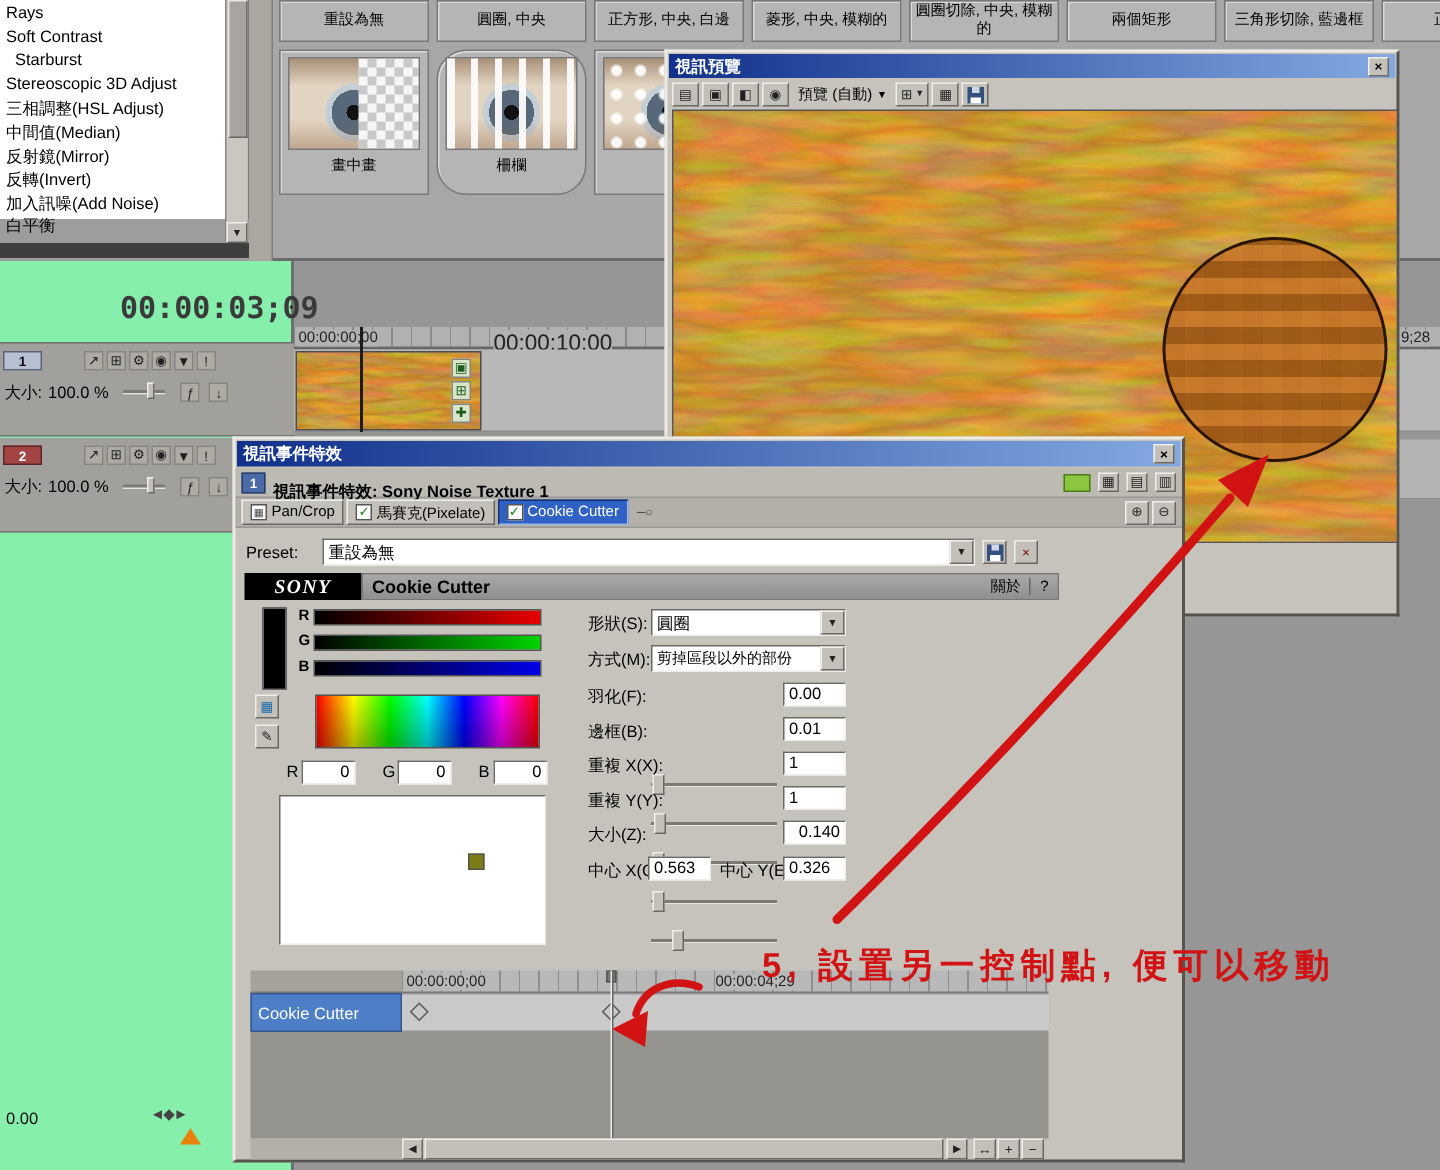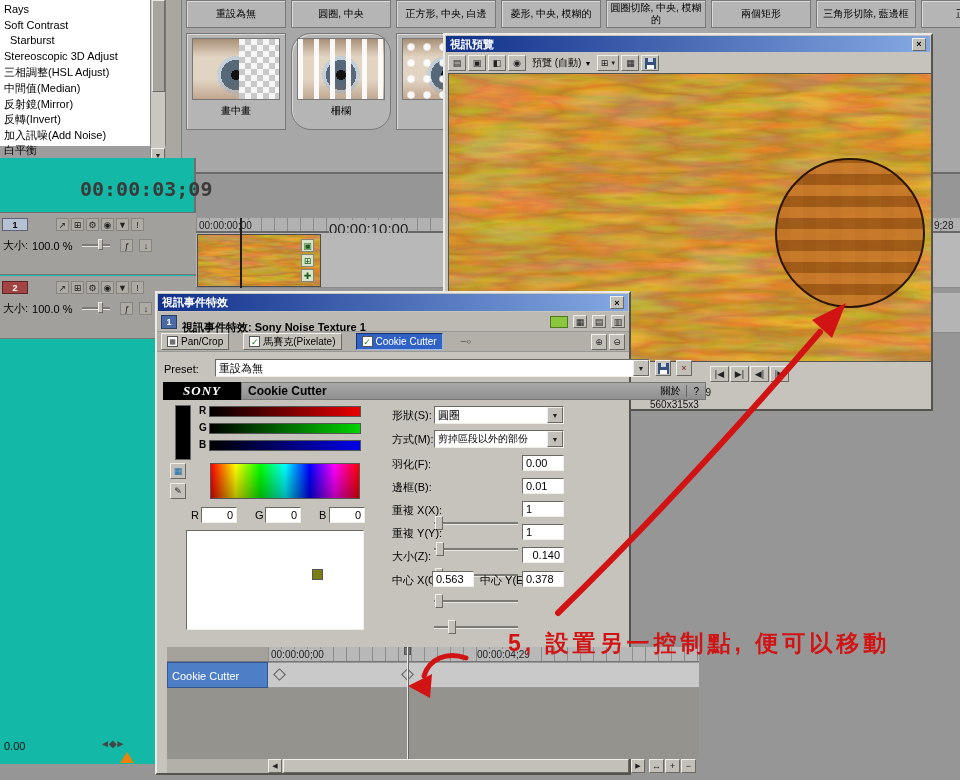--- a/index.html
+++ b/index.html
@@ -20,21 +20,21 @@
   .ov-stripe{position:absolute;inset:0;background:repeating-linear-gradient(90deg, rgba(252,252,252,.95) 0 5px, rgba(0,0,0,0) 5px 16px);}
   .ov-dots{position:absolute;inset:0;background:radial-gradient(circle at 8px 8px, rgba(255,255,255,.92) 3px, transparent 4.5px);background-size:16px 16px;}
   .woodfall{background:repeating-linear-gradient(175deg,#b06012 0 6px,#8a4708 6px 11px,#c47a20 11px 14px);}
   .val{background:#fff;border:1px solid;border-color:#6b6962 #efeee9 #efeee9 #6b6962;font-size:11px;padding:1px 3px;overflow:hidden;white-space:nowrap;}
   .select{background:#fff;border:1px solid;border-color:#6b6962 #efeee9 #efeee9 #6b6962;display:flex;align-items:center;font-size:11px;}
   .select .txt{flex:1;padding:0 3px;overflow:hidden;white-space:nowrap;}
   .dd{width:16px;align-self:stretch;background:#c3c0ba;border:1px solid;border-color:#efeee9 #6b6962 #6b6962 #efeee9;display:flex;align-items:center;justify-content:center;font-size:7px;color:#222;}
   .groove{height:3px;background:#7c7a74;border-bottom:1px solid #e8e6e0;position:relative;}
   .thumbv{position:absolute;top:-6px;width:8px;height:14px;background:#c3c0ba;border:1px solid;border-color:#efeee9 #6b6962 #6b6962 #efeee9;}
   .chk{width:11px;height:11px;background:#fff;border:1px solid #555;display:flex;align-items:center;justify-content:center;color:#1c7c1c;font-size:9px;font-weight:bold;margin-right:3px;}
-  .chain{height:17px;display:flex;align-items:center;padding:0 5px;font-size:10px;background:#c3c0ba;border:1px solid;border-color:#efeee9 #6b6962 #6b6962 #efeee9;margin-right:14px;white-space:nowrap;}
+  .chain{height:17px;display:flex;align-items:center;padding:0 5px;font-size:10px;background:#c3c0ba;border:1px solid;border-color:#efeee9 #6b6962 #6b6962 #efeee9;margin-right:2px;white-space:nowrap;}
   .chain.sel{background:#2f62c4;color:#fff;border-color:#17316e #9db9e8 #9db9e8 #17316e;}
   .floppy{position:relative;width:11px;height:11px;background:#33507f;}
   .floppy:before{content:"";position:absolute;top:0;left:3px;width:5px;height:4px;background:#cfd6e4;}
   .floppy:after{content:"";position:absolute;bottom:0;left:2px;width:7px;height:4px;background:#fff;}
   .ruler-ticks{background-image:repeating-linear-gradient(90deg, rgba(90,90,90,.45) 0 1px, transparent 1px 13px);}
 </style>
 </head>
 <body>
 
 <div class="w" style="left:0;top:174px;width:960px;height:606px;background:#969696;"></div>
@@ -133,21 +133,21 @@
     </div>
   <div class="w ticon" style="left:103px;top:19px;color:#1d5c1d;background:#d7e6c8;">
       <span>⊞</span>
     </div>
   <div class="w ticon" style="left:103px;top:34px;color:#1d5c1d;background:#d7e6c8;">
       <span>✚</span>
     </div>
 </div>
 <div class="w" style="left:240px;top:218px;width:2px;height:70px;background:#1c1c1c;z-index:5;"></div>
 
-<div class="w" style="left:0;top:158px;width:196px;height:606px;background:#14b8a6;border-right:2px solid #6f6f6f;">
+<div class="w" style="left:0;top:174px;width:196px;height:606px;background:#86efac;border-right:2px solid #6f6f6f;">
   <div class="w" style="left:80px;top:19px;font-family:'DejaVu Sans Mono',monospace;font-weight:bold;font-size:20px;color:#3a3a3a;">00:00:03;09</div>
 
   <div class="w" style="left:0;top:54px;width:196px;height:63px;background:#a2a09c;border-top:1px solid #6f6f6f;border-bottom:1px solid #777;">
     <div style="display:flex;align-items:center;padding:5px 2px 0 2px;">
       <div style="width:26px;height:13px;background:#b7c1d4;border:1px solid #5a6478;font-size:9px;font-weight:bold;text-align:center;line-height:12px;margin-right:28px;">1</div>
       <span class="ticon">
           <span>↗</span>
         </span>
       <span class="ticon">
           <span>⊞</span>
@@ -287,21 +287,21 @@
         <span>◀|</span>
       </span>
     <span class="btn" style="width:19px;height:16px;">
         <span>|▶</span>
       </span>
   </div>
   <div class="w" style="left:255px;top:352px;font-size:10px;color:#111;">99</div>
   <div class="w" style="left:205px;top:364px;font-size:10px;color:#111;">560x315x3</div>
 </div>
 
-<div class="w" style="left:155px;top:291px;width:476px;height:484px;background:#c6c3bd;border:2px solid;border-color:#eceae4 #55534e #55534e #eceae4;z-index:30;">
+<div class="w" style="left:155px;top:291px;width:635px;height:484px;background:#c6c3bd;border:2px solid;border-color:#eceae4 #55534e #55534e #eceae4;z-index:30;">
   <div class="tb" style="height:17px;margin:1px;">
     <span>視訊事件特效</span>
     <span style="flex:1"></span>
     <span class="btn" style="width:14px;height:13px;color:#000;">
         <span>×</span>
       </span>
   </div>
 
   <div style="height:20px;display:flex;align-items:center;gap:5px;padding:0 4px;background:#bdbab4;border-bottom:1px solid #999;">
     <span style="width:16px;height:14px;background:#4a6aa8;color:#fff;font-size:9px;font-weight:bold;display:flex;align-items:center;justify-content:center;border:1px solid #2b3f66;">1</span>
@@ -444,21 +444,21 @@
 
   <span class="w" style="left:235px;top:256px;">大小(Z):</span>
   <div class="w groove" style="left:277px;top:262px;width:84px;">
       <span class="thumbv" style="left:14px;"></span>
     </div>
   <div class="w val" style="left:365px;top:254px;width:42px;height:16px;text-align:right;">0.140</div>
 
   <span class="w" style="left:235px;top:280px;">中心 X(C):</span>
   <div class="w val" style="left:275px;top:278px;width:42px;height:16px;">0.563</div>
   <span class="w" style="left:323px;top:280px;">中心 Y(E):</span>
-  <div class="w val" style="left:365px;top:278px;width:42px;height:16px;">0.378</div>
+  <div class="w val" style="left:365px;top:278px;width:42px;height:16px;">0.326</div>
 
   <div class="w" style="left:10px;top:354px;width:101px;height:15px;background:#a5a29c;border-bottom:1px solid #777;"></div>
   <div class="w ruler-ticks" style="left:111px;top:354px;width:431px;height:15px;background-color:#b8b8b8;border-bottom:1px solid #777;">
     <span class="w" style="left:3px;top:2px;font-size:10px;color:#222;background:#b8b8b8;">00:00:00;00</span>
     <span class="w" style="left:209px;top:2px;font-size:10px;color:#222;background:#b8b8b8;">00:00:04;29</span>
   </div>
   <div class="w" style="left:10px;top:369px;width:101px;height:26px;background:#4e7ec6;color:#fff;line-height:26px;padding-left:4px;border:1px solid #33568e;">Cookie Cutter</div>
   <div class="w" style="left:111px;top:369px;width:431px;height:26px;background:#c9c9c9;border-top:1px solid #979797;border-bottom:1px solid #979797;"></div>
   <div class="w dia" style="left:118px;top:377px;"></div>
   <div class="w dia" style="left:246px;top:377px;"></div>

